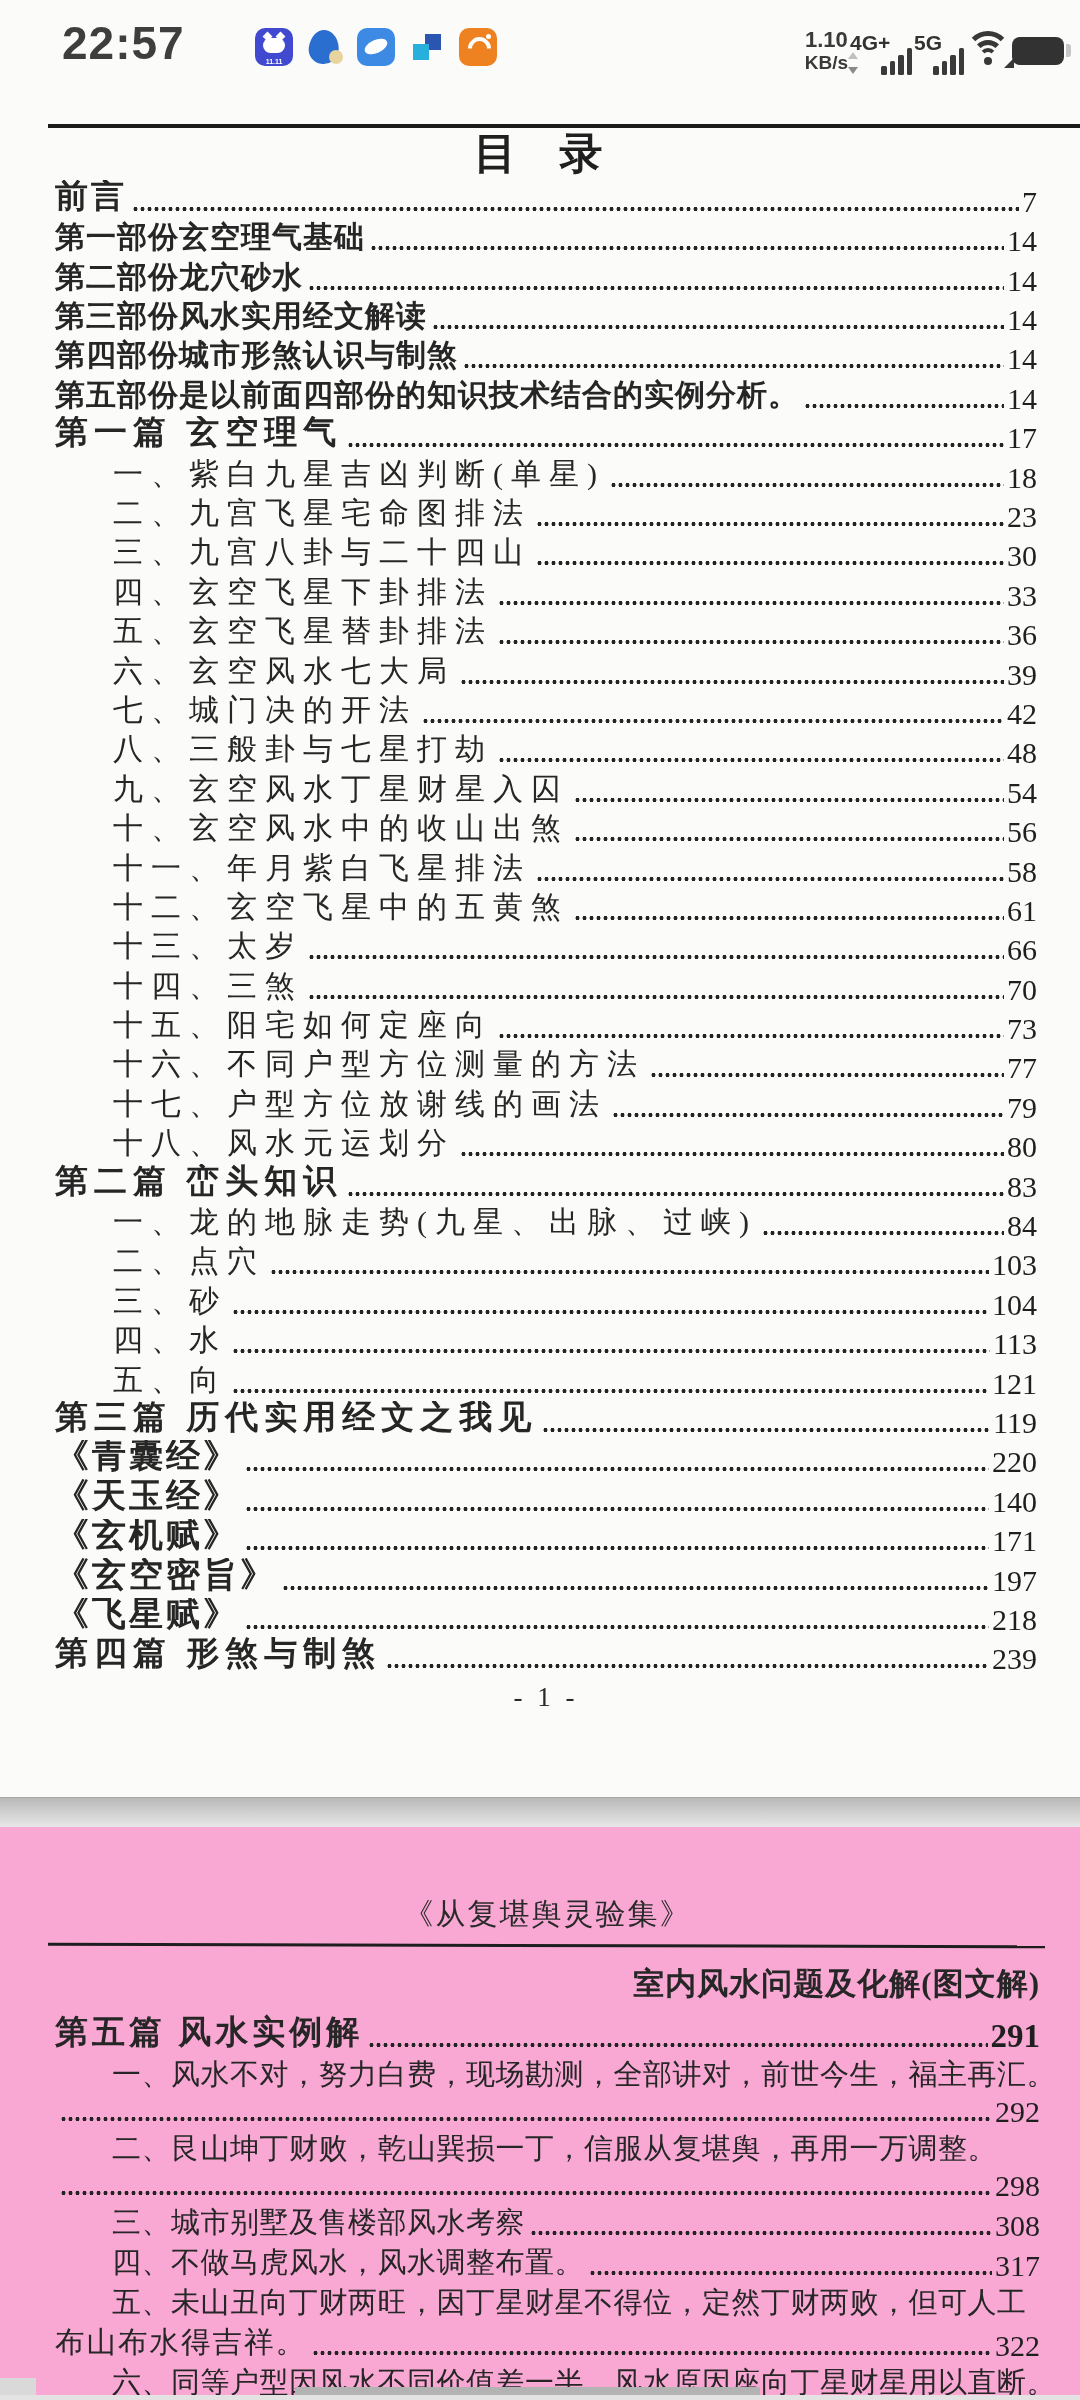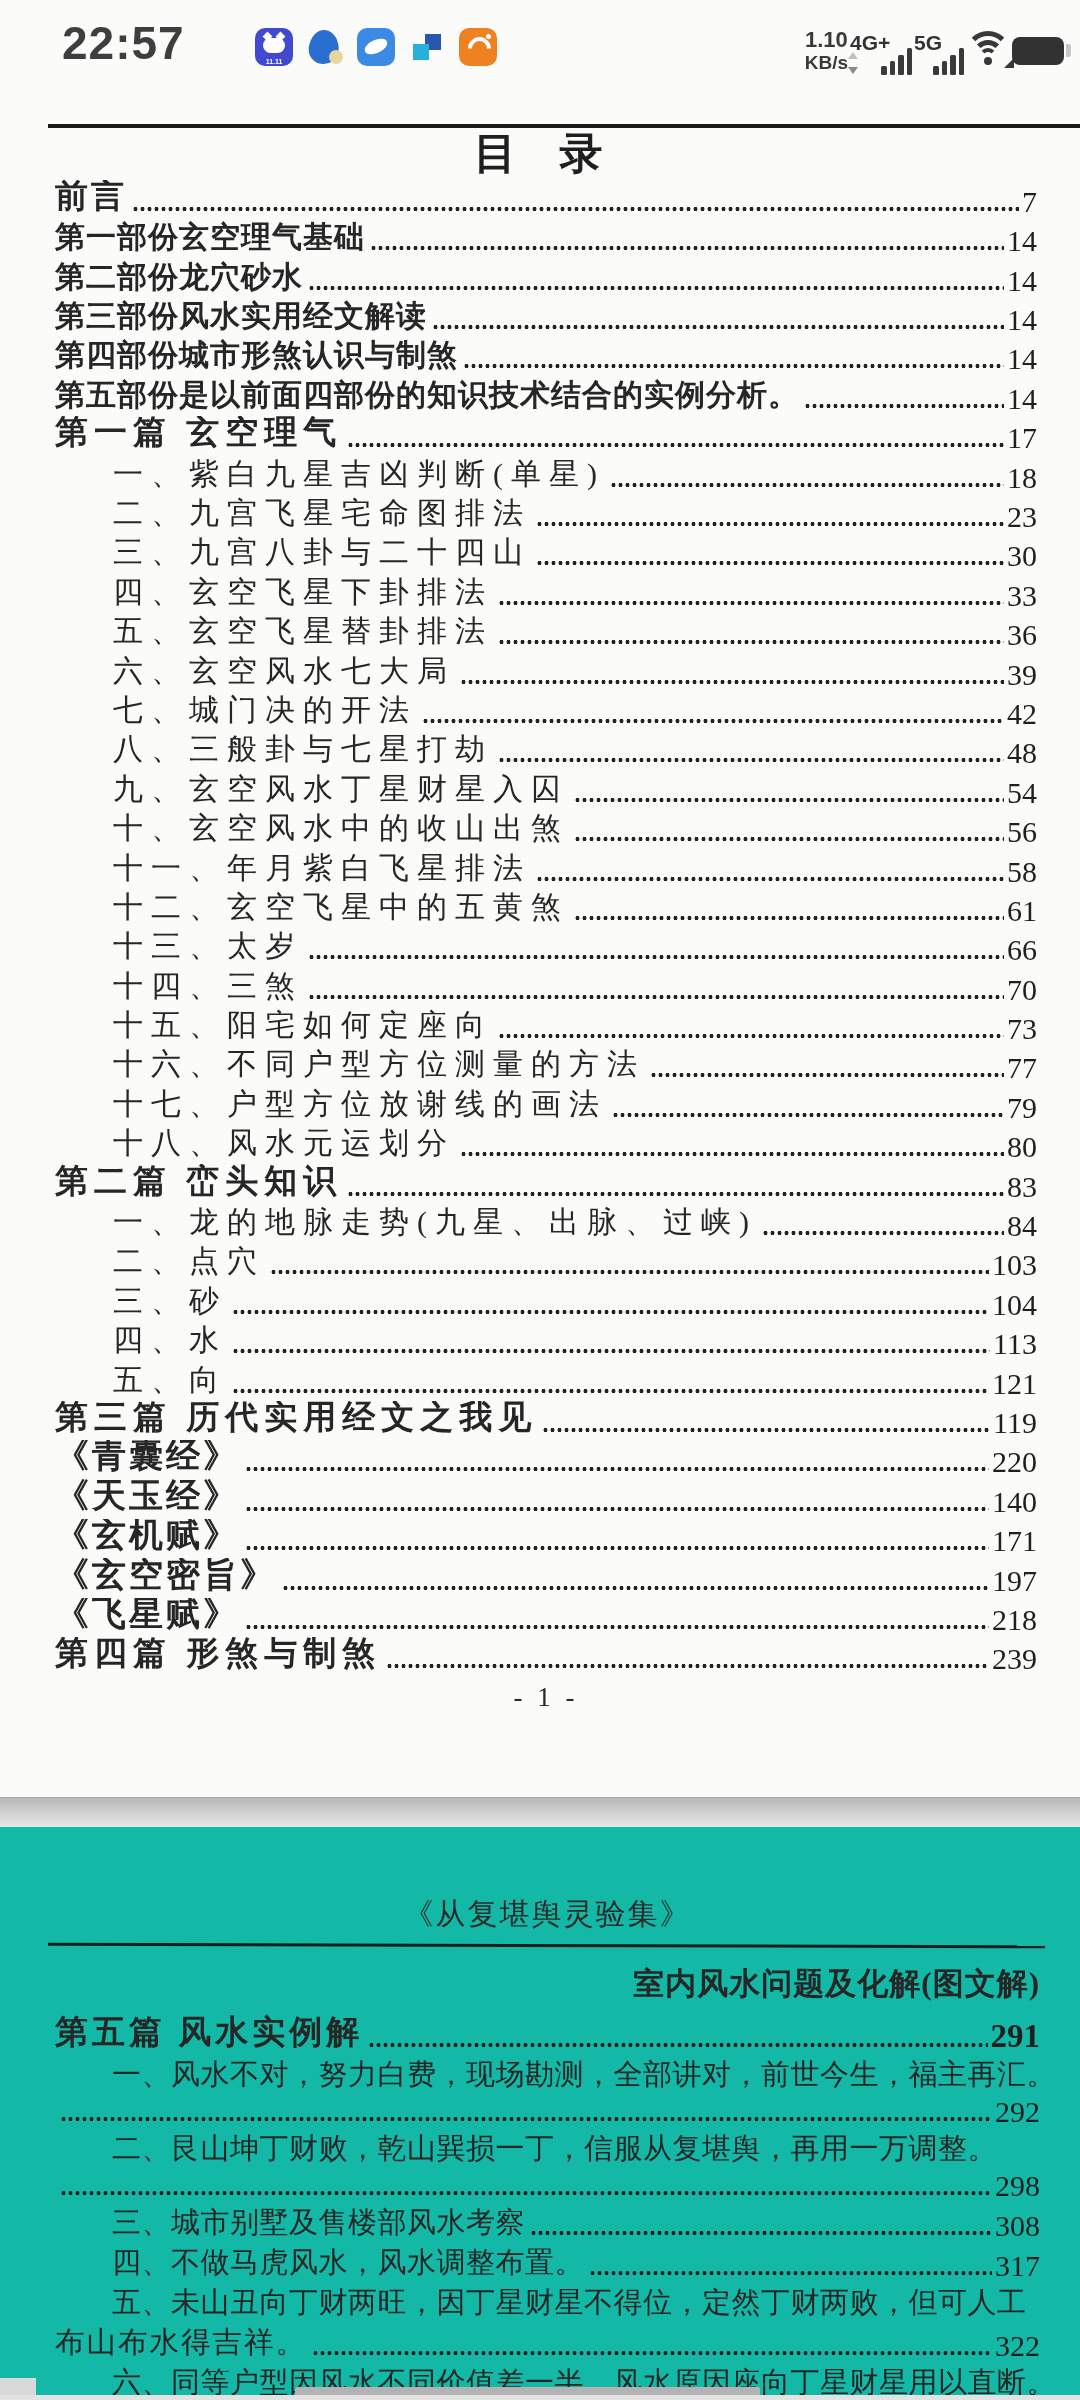--- a/index.html
+++ b/index.html
@@ -74,21 +74,21 @@
   .part .t{font-size:30px;font-weight:700;letter-spacing:1px;}
   .section .t{font-size:33px;font-weight:700;letter-spacing:6px;}
   .book .t{font-size:34px;font-weight:700;letter-spacing:3px;}
   .item{margin-left:58px;}
   .item .t{font-size:30px;font-weight:400;letter-spacing:8px;}
   .p1-footer{text-align:center;font-size:27px;letter-spacing:4px;margin-top:6px;color:#2a2a2a;}
   .page-sep{position:absolute;top:1797px;left:0;width:1080px;height:30px;
     background:linear-gradient(#b9b9b9,#e9e9e9);border-top:1px solid #a6a6a6;}
   .page2{
     position:absolute;top:1827px;left:0;width:1080px;height:573px;overflow:hidden;
-    background:#14b8a6;box-sizing:border-box;
+    background:#f9a8d4;box-sizing:border-box;
   }
   .p2-inner{padding:0 40px 0 55px;}
   .p2-header{text-align:center;font-size:30px;font-weight:500;letter-spacing:2px;margin-top:70px;line-height:34px;color:#2a2a2a;}
   .p2-rule{height:3px;background:#1e1e1e;margin:13px -5px 0 -7px;transform:rotate(0.15deg);}
   .p2-rows{margin-top:16px;}
   .page2 .row{height:40px;}
   .p2-chapter .t{font-size:31px;font-weight:700;letter-spacing:1px;}
   .p2-chapter{height:46px !important;flex-direction:column;}
   .p2-chapter .num{font-size:33px;font-weight:600;}
   .p2-section .t{font-size:33px;font-weight:700;letter-spacing:4px;}

